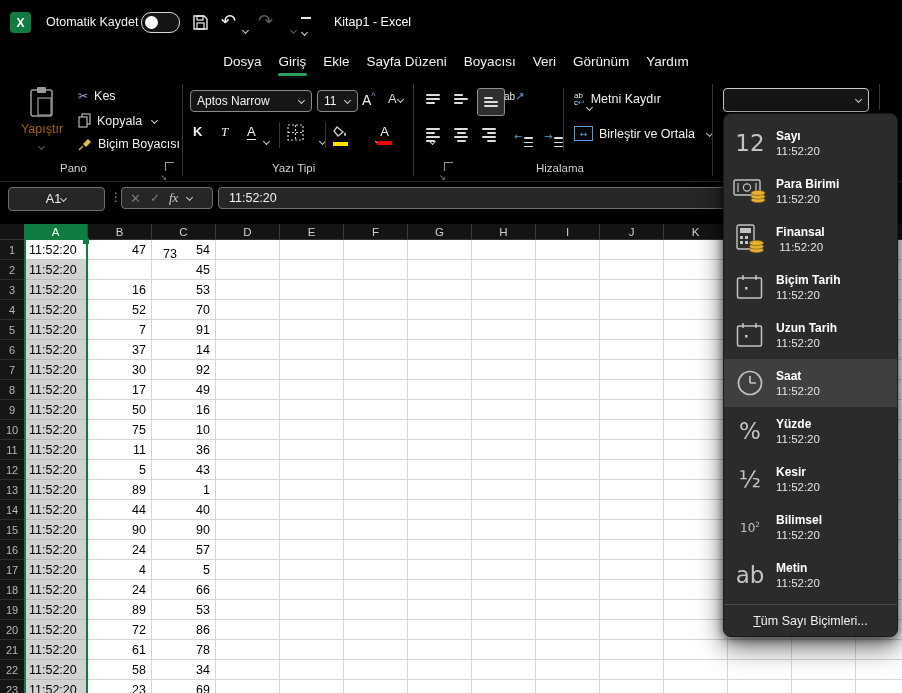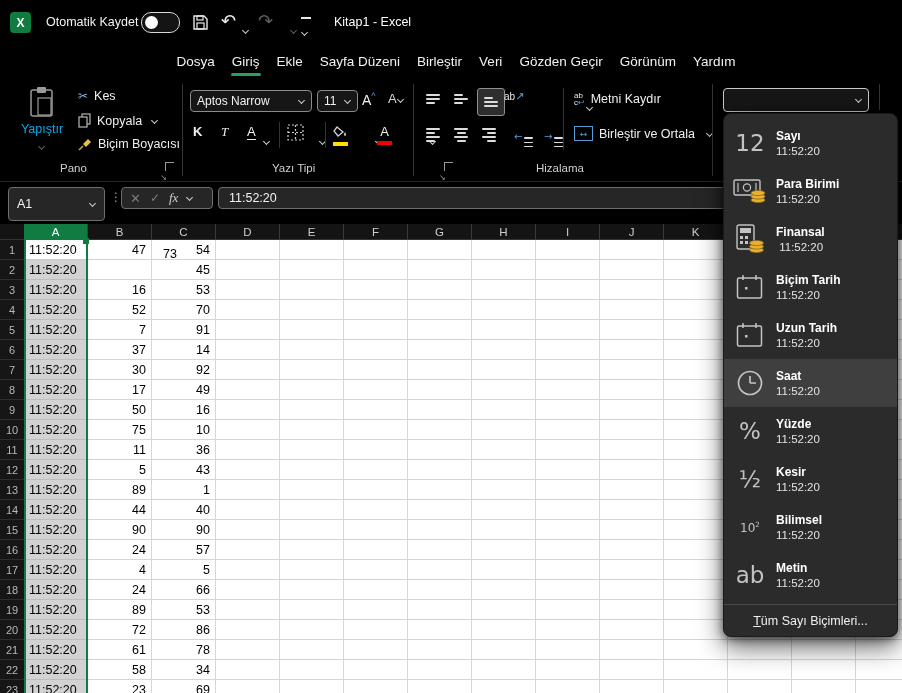--- a/index.html
+++ b/index.html
@@ -36,21 +36,21 @@
   .tab.active::after{content:"";position:absolute;left:-1px;right:-1px;bottom:2px;height:3px;background:#2ea05e;border-radius:2px;}
 
   
   .ribbon{left:0;top:78px;width:902px;height:104px;border-bottom:1px solid #262626;box-sizing:border-box;}
   .vsep{width:1px;background:#353535;}
   .grplabel{font-size:11.5px;color:#cfcfcf;}
   .launch{width:10px;height:10px;position:relative;}
   .launch::before{content:"";position:absolute;left:0;top:0;width:8px;height:8px;border-left:1px solid #9a9a9a;border-top:1px solid #9a9a9a;}
   .launch::after{content:"↘";font-family:"DejaVu Sans";font-size:8px;color:#9a9a9a;position:absolute;right:-2px;bottom:-3px;}
   .rlabel{font-size:12.5px;color:#f0f0f0;}
-  .dimtxt{color:#0ea5e9;}
+  .dimtxt{color:#a16207;}
   .combo{background:#161616;border:1px solid #8a8a8a;border-radius:4px;display:flex;align-items:center;
          font-size:12px;color:#f2f2f2;box-sizing:border-box;padding:0 6px;justify-content:space-between;}
   .lines{display:flex;flex-direction:column;gap:2.5px;}
   .lines i{display:block;height:1.6px;background:#dcdcdc;border-radius:1px;}
   .selbox{border:1px solid #909090;border-radius:3px;background:#2e2e2e;display:flex;align-items:center;justify-content:center;}
   .bar{display:block;height:3.5px;width:15px;margin-top:1px;}
   .bluearrow{color:#5b9bd5;font-family:"DejaVu Sans";}
 
   
   .fbox{background:#262626;border:1px solid #6e6e6e;border-radius:4px;box-sizing:border-box;
@@ -116,23 +116,22 @@
     <span class="abs chev dim chev-redo"></span>
     <span class="abs qat"><i></i><span class="chev"></span></span>
     <span class="abs doc-title">Kitap1 - Excel</span>
   </div>
 
   <div class="abs tabrow">
     <span class="tab">Dosya</span>
     <span class="tab active">Giriş</span>
     <span class="tab">Ekle</span>
     <span class="tab">Sayfa Düzeni</span>
-    <span class="tab">Birleştir</span>
+    <span class="tab">Boyacısı</span>
     <span class="tab">Veri</span>
-    <span class="tab">Gözden Geçir</span>
     <span class="tab">Görünüm</span>
     <span class="tab">Yardım</span>
   </div>
 
   <div class="abs ribbon">
 
     
     <div class="abs" style="left:14px;top:8px;width:56px;text-align:center;">
       <svg width="26" height="32" viewBox="0 0 26 32">
         <rect x="2" y="4" width="21" height="26" rx="2" fill="none" stroke="#9a9a9a" stroke-width="1.5"></rect>
@@ -269,21 +268,21 @@
 
     
     <div class="abs combo" style="left:723px;top:10px;width:146px;height:24px;border-color:#c8c8c8;">
       <span></span>
         <span class="chev"></span>
     </div>
     <div class="abs vsep" style="left:879px;top:6px;height:26px;"></div>
   </div>
 
   <div class="abs" style="left:0;top:184px;width:902px;height:32px;">
-    <div class="abs fbox" style="left:8px;top:3px;width:97px;height:34px;padding:0 8px;justify-content:space-between;">
+    <div class="abs fbox" style="left:8px;top:3px;width:97px;height:24px;padding:0 8px;justify-content:center;">
       <span>A1</span>
         <span class="chev"></span>
     </div>
     <span class="abs glyph" style="left:110px;top:6px;color:#9a9a9a;font-size:12px;">⋮</span>
     <div class="abs fbox" style="left:121px;top:3px;width:92px;height:22px;padding:0 8px;gap:9px;">
       <span style="color:#7a7a7a;font-size:13px;">✕</span>
       <span style="color:#7a7a7a;font-size:12px;">✓</span>
       <span style="font-family:'Liberation Serif',serif;font-style:italic;font-size:13px;color:#d0d0d0;">fx</span>
       <span class="chev"></span>
     </div>

